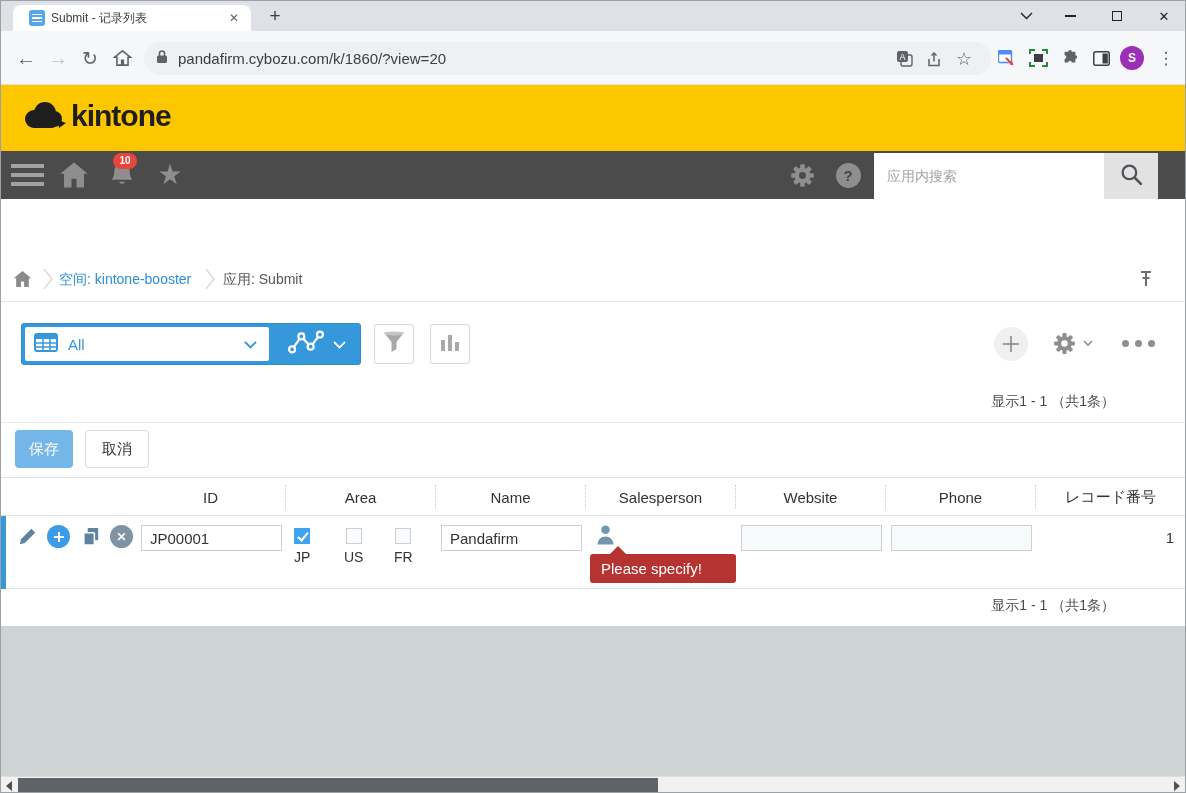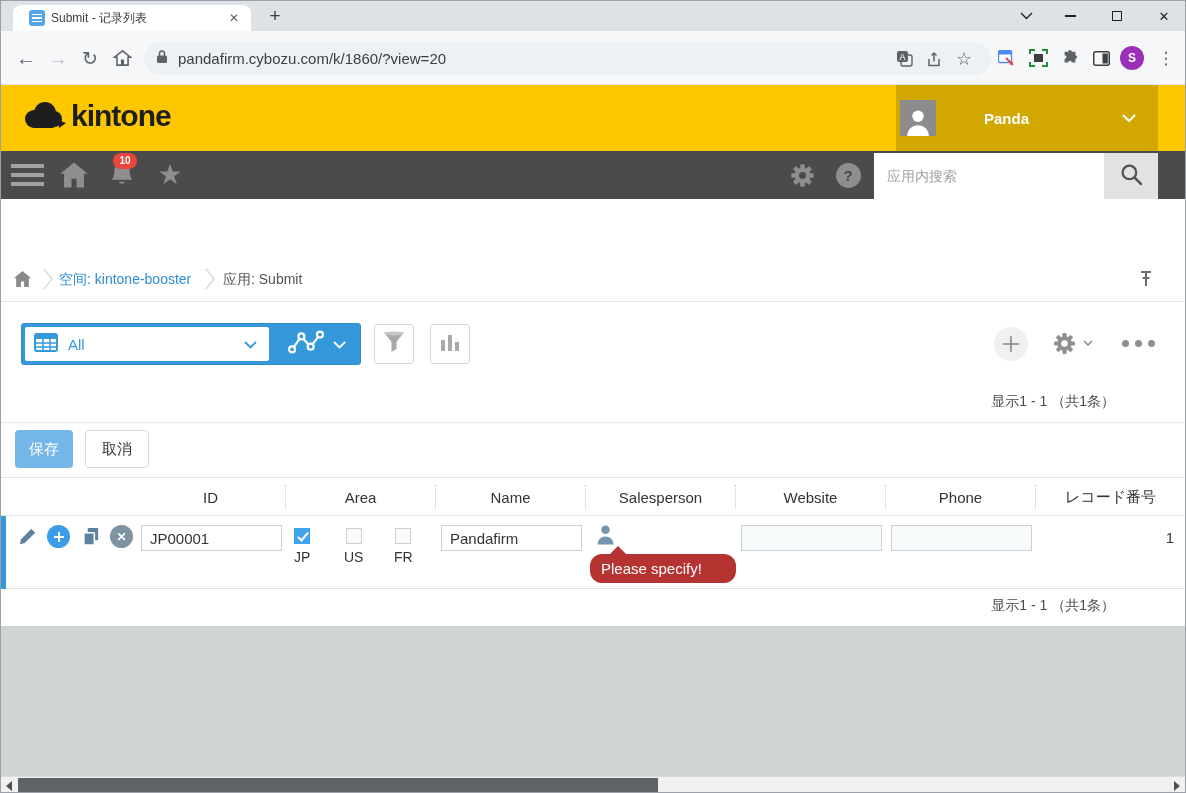--- a/index.html
+++ b/index.html
@@ -114,21 +114,21 @@
   .cellin { position:absolute; top:9px; height:26px; border:1px solid #C9D0D6; font-size:15px; color:#333;
             padding:0 8px; font-family:"Liberation Sans",sans-serif; background:#fff; width:141px; }
   .cellin.empty { background:#F7FAFB; }
   .cbwrap { position:absolute; top:12px; display:flex; align-items:center; gap:5px;flex-direction:column; }
   .cbbox { width:16px; height:16px; border:1px solid #C9D0D6; background:#FAFBFC; position:relative; }
   .cbbox.checked { background:#3FA3EE; border-color:#3FA3EE; }
   .cbbox.checked::after { content:""; position:absolute; left:5px; top:1px; width:4px; height:9px;
                           border:solid #fff; border-width:0 2px 2px 0; transform:rotate(40deg); }
   .cblabel { font-size:14px; color:#333; }
   .tooltip { position:absolute; left:589px; top:38px; width:146px; height:29px; background:#B53331;
-             border-radius:12px; color:#fff; font-size:15px; line-height:29px; padding-left:11px; }
+             border-radius:3px; color:#fff; font-size:15px; line-height:29px; padding-left:11px; }
   .tooltip::before { content:""; position:absolute; left:20px; top:-8px; border-left:8px solid transparent;
                      border-right:8px solid transparent; border-bottom:8px solid #B53331; }
   .recnum { position:absolute; left:1035px; top:13px; width:138px; text-align:right; font-size:15px; color:#333; }
   .pag-bottom { top:295px; }
 
   
   .footer { position:absolute; left:0; top:625px; width:100%; height:150px; background:#CED3D4; }
   .hscroll { position:absolute; left:0; top:775px; width:100%; height:18px; background:#F1F1F1;
              border-top:1px solid #DADCE0; }
   .harrow { position:absolute; top:4px; width:0; height:0; border-top:5px solid transparent; border-bottom:5px solid transparent; }
@@ -238,34 +238,20 @@
       <svg width="46" height="34" viewBox="0 0 46 34">
           <g fill="#1E1E1E">
             <circle cx="13" cy="20" r="9"></circle>
             <circle cx="24" cy="14" r="11"></circle>
             <circle cx="33" cy="20" r="8"></circle>
             <path d="M37 21l8 3-7 5z"></path>
             <rect x="9" y="19" width="27" height="10" rx="5"></rect>
           </g>
         </svg>
       <span class="klogo-text">kintone</span>
-    </div>
-    <div class="userbox">
-      <span class="user-avatar">
-        <svg width="26" height="28" viewBox="0 0 20 22">
-            <circle cx="10" cy="6.5" r="4.5" fill="#fff"></circle>
-            <path d="M1.5 22a8.5 8.5 0 0 1 17 0z" fill="#fff"></path>
-          </svg>
-      </span>
-      <span class="user-name">Panda</span>
-      <span style="margin-right:22px">
-        <svg width="14" height="9" viewBox="0 0 14 9">
-            <polyline points="1,1 7,7 13,1" fill="none" stroke="#fff" stroke-width="2"></polyline>
-          </svg>
-      </span>
     </div>
   </div>
 
   <div class="dbar">
     <div class="hamb">
         <i></i>
         <i></i>
         <i></i>
       </div>
     <div class="dbar-ic" style="left:56px;width:34px">

